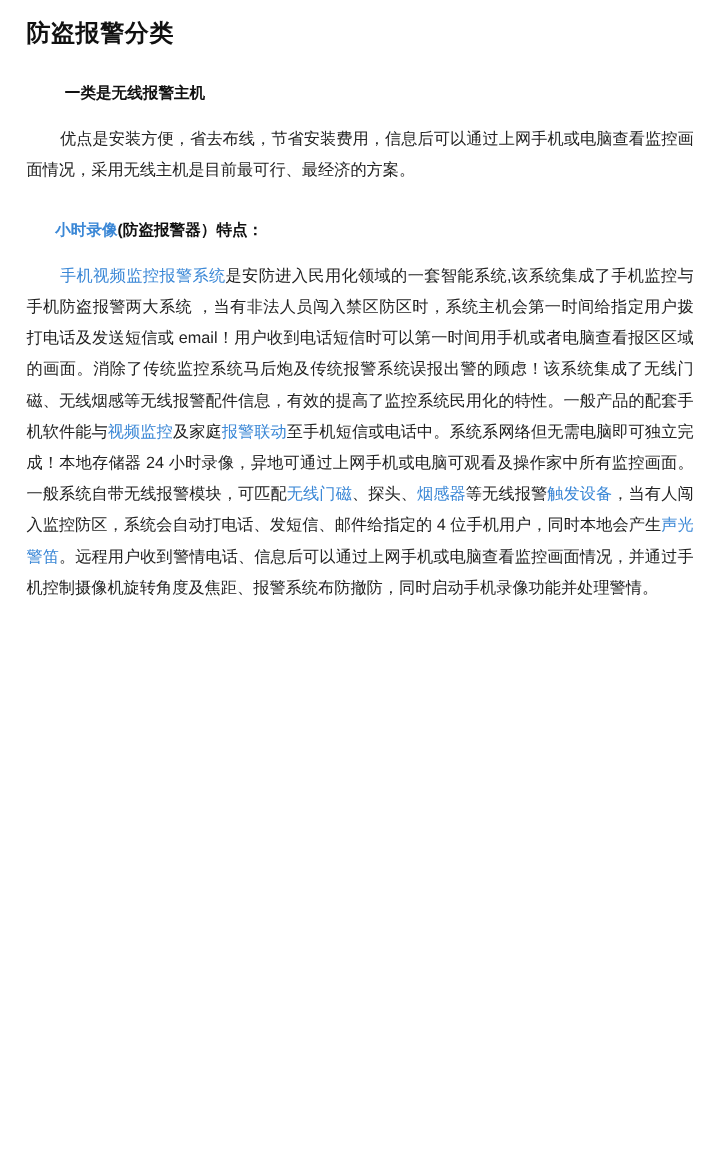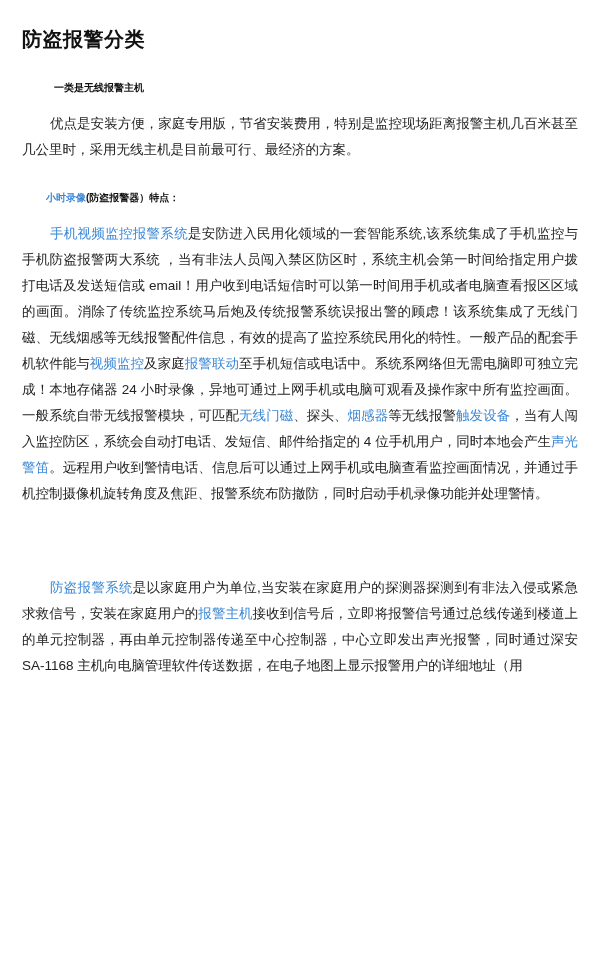--- a/index.html
+++ b/index.html
@@ -10,35 +10,35 @@
   body {
     width: 600px;
     min-height: 966px;
     font-family: "Liberation Sans", "DejaVu Sans", sans-serif;
     color: #1a1a1a;
     -webkit-font-smoothing: antialiased;
   }
   .page {
     width: 600px;
     box-sizing: border-box;
-    padding: 18px 22px 0 22px;
+    padding: 6px 22px 0 22px;
   }
   h1.section-title {
     font-size: 20px;
     font-weight: bold;
     color: #111111;
     margin: 8px 0 22px 0;
     letter-spacing: 0.5px;
   }
   h1.section-title.second {
     margin-top: 60px;
     margin-bottom: 24px;
   }
   h2.sub-title {
-    font-size: 10px;
+    font-size: 13px;
     font-weight: bold;
     color: #111111;
     margin: 28px 0 16px 0;
     padding-left: 32px;
   }
   h2.sub-title.link-head {
     padding-left: 24px;
   }
   p.para {
     font-size: 13.5px;
@@ -58,28 +58,27 @@
 </style>
 </head>
 <body>
 
 <div class="page">
 
   <h1 class="section-title">防盗报警分类</h1>
 
   <h2 class="sub-title">一类是无线报警主机</h2>
 
-  <p class="para">优点是安装方便，家庭专用版，节省安装费用，特别是监控现场距离报警主机几百米甚至几公里时，采用无线主机是目前最可行、最经济的方案。</p>
+  <p class="para">优点是安装方便，省去布线，节省安装费用，信息后可以通过上网手机或电脑查看监控画面情况，采用无线主机是目前最可行、最经济的方案。</p>
 
 
 
   <h2 class="sub-title link-head">
     <a class="lnk" href="#">小时录像</a><span>(防盗报警器）特点：</span>
   </h2>
 
   <p class="para"><a class="lnk" href="#">手机视频监控报警系统</a><span>是安防进入民用化领域的一套智能系统,该系统集成了手机监控与手机防盗报警两大系统 ，当有非法人员闯入禁区防区时，系统主机会第一时间给指定用户拨打电话及发送短信或 email！用户收到电话短信时可以第一时间用手机或者电脑查看报区区域的画面。消除了传统监控系统马后炮及传统报警系统误报出警的顾虑！该系统集成了无线门磁、无线烟感等无线报警配件信息，有效的提高了监控系统民用化的特性。一般产品的配套手机软件能与</span><a class="lnk" href="#">视频监控</a><span>及家庭</span><a class="lnk" href="#">报警联动</a><span>至手机短信或电话中。系统系网络但无需电脑即可独立完成！本地存储器 24 小时录像，异地可通过上网手机或电脑可观看及操作家中所有监控画面。一般系统自带无线报警模块，可匹配</span><a class="lnk" href="#">无线门磁</a><span>、探头、</span><a class="lnk" href="#">烟感器</a><span>等无线报警</span><a class="lnk" href="#">触发设备</a><span>，当有人闯入监控防区，系统会自动打电话、发短信、邮件给指定的 4 位手机用户，同时本地会产生</span><a class="lnk" href="#">声光警笛</a><span>。远程用户收到警情电话、信息后可以通过上网手机或电脑查看监控画面情况，并通过手机控制摄像机旋转角度及焦距、报警系统布防撤防，同时启动手机录像功能并处理警情。</span></p>
 
   <div class="spacer-large"></div>
 
 
-  <p class="para"><a class="lnk" href="#">防盗报警系统</a><span>是以家庭用户为单位,当安装在家庭用户的探测器探测到有非法入侵或紧急求救信号，安装在家庭用户的</span><a class="lnk" href="#">报警主机</a><span>接收到信号后，立即将报警信号通过总线传递到楼道上的单元控制器，再由单元控制器传递至中心控制器，中心立即发出声光报警，同时通过深安 SA-1168 主机向电脑管理软件传送数据，在电子地图上显示报警用户的详细地址（用</span></p>
 
 </div>
 
 </body></html>

